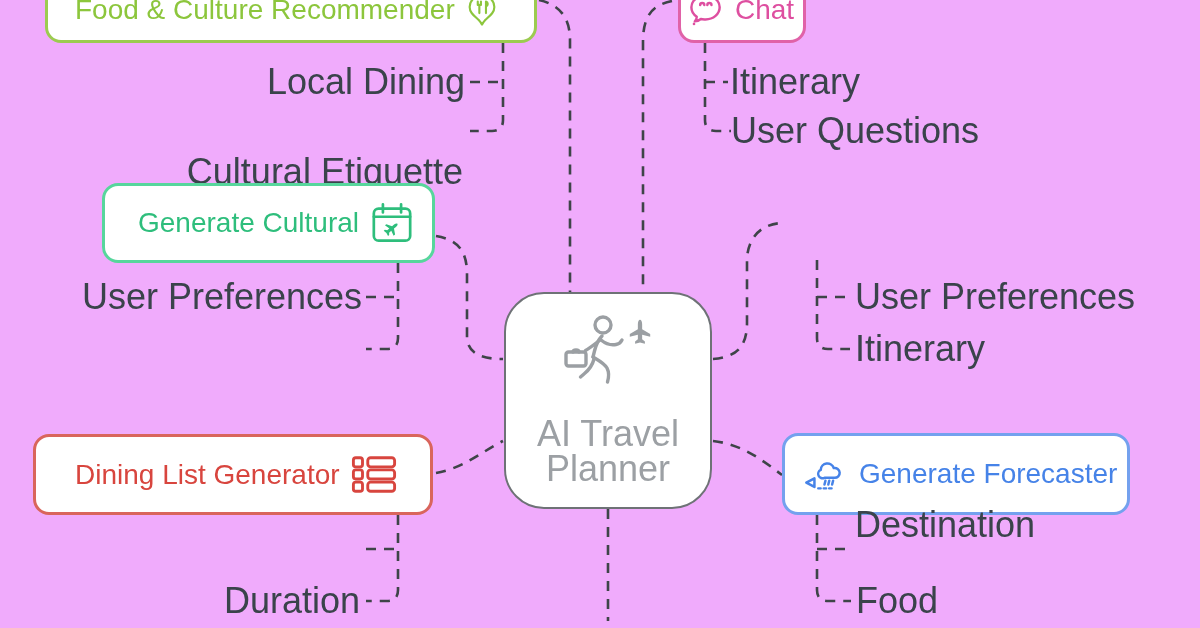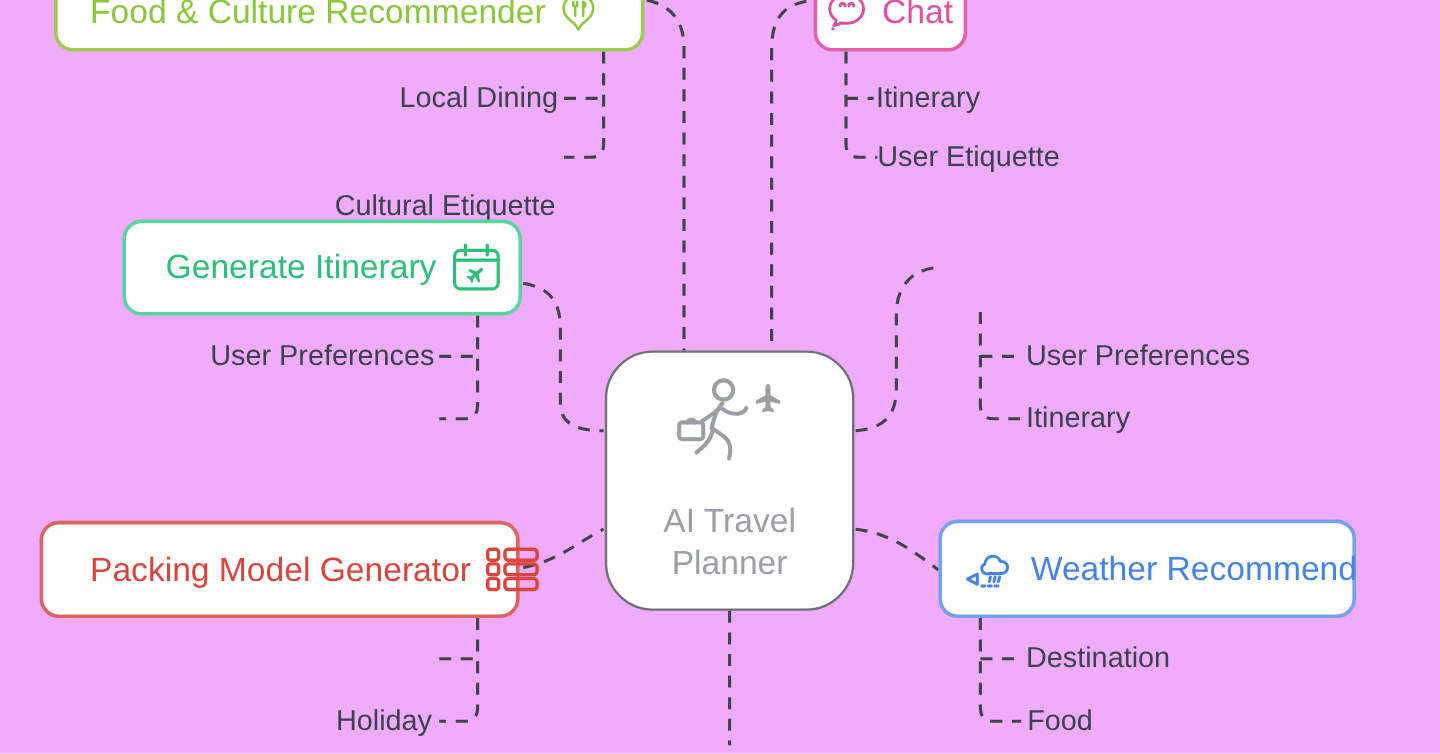--- a/index.html
+++ b/index.html
@@ -18,32 +18,32 @@
   .node .nicon{flex:0 0 auto;display:block;}
 
   .node-food{left:45px;top:-24px;width:492px;height:67px;border:3px solid #9ccb50;color:#8cc63c;padding-left:27px;gap:12px;}
   .node-chat{left:678px;top:-24px;width:128px;height:67px;border:3px solid #e062a8;color:#de4fa0;padding-left:8px;gap:12px;}
   .node-gi{left:102px;top:183px;width:333px;height:80px;border:3px solid #57d69c;color:#2ebe7c;padding-left:33px;gap:11px;}
   .node-ra{left:783px;top:183px;width:382px;height:77px;border:3px solid #bc72f4;color:#a957f3;padding-left:17px;gap:13px;}
   .node-plg{left:33px;top:434px;width:400px;height:81px;border:3px solid #d9655c;color:#d8453e;padding-left:39px;gap:11px;}
   .node-wf{left:782px;top:433px;width:348px;height:82px;border:3px solid #74a1ee;color:#4683e8;padding-left:17px;gap:13px;}
 
   .leaf{
-    position:absolute;font-size:24px;color:#3a434b;line-height:32px;white-space:nowrap;
+    position:absolute;font-size:36px;color:#3a434b;line-height:32px;white-space:nowrap;
   }
   .leaf.r{text-align:right;}
 
   .center-box{
     position:absolute;left:504px;top:292px;width:208px;height:217px;box-sizing:border-box;
     border:2.6px solid #6e7276;border-radius:40px;background:#ffffff;
     display:flex;flex-direction:column;align-items:center;justify-content:flex-start;
   }
   .center-box .cicon{margin-top:16px;}
   .center-label{
-    width:150px;text-align:center;font-size:28px;line-height:35px;color:#9ca0a4;margin-top:6px;
+    width:150px;text-align:center;font-size:36px;line-height:35px;color:#9ca0a4;margin-top:6px;
   }
 </style>
 </head>
 <body>
 
 <div class="canvas">
 
   <svg class="wires" viewBox="0 0 1200 628">
 
     <path class="wire" d="M539 0 C556 4 570 14 570 40 L570 292"></path>
@@ -90,66 +90,66 @@
     <svg class="nicon" width="34" height="33" viewBox="0 0 36 35">
       <g fill="none" stroke="#de4fa0" stroke-width="2.6" stroke-linecap="round" stroke-linejoin="round">
         <path d="M17.5 2.5 C9.2 2.5 2.5 8.2 2.5 15.2 C2.5 19.3 4.7 22.9 8.2 25.2 C8.2 26.8 7.6 28.6 6.2 30 C8.6 30 10.9 29 12.5 27.6 C14.1 28.1 15.7 28 17.5 28 C25.8 28 32.5 22.3 32.5 15.2 C32.5 8.2 25.8 2.5 17.5 2.5 Z"></path>
         <path d="M11.8 12.8 a2.2 2.2 0 0 1 4.4 0 M19.4 12.8 a2.2 2.2 0 0 1 4.4 0"></path>
       </g>
       <circle cx="5.3" cy="32.8" r="1.4" fill="#de4fa0"></circle>
     </svg>
     <span>Chat</span>
   </div>
   <div class="leaf" style="left:730px;top:66px;">Itinerary</div>
-  <div class="leaf" style="left:731px;top:115px;">User Etiquette</div>
+  <div class="leaf" style="left:731px;top:115px;">User Questions</div>
 
   <div class="node node-gi">
-    <span>Generate Itinerary</span>
+    <span>Generate Cultural</span>
     <svg class="nicon" width="44" height="44" viewBox="0 0 46 46">
       <g fill="none" stroke="#2ebe7c" stroke-width="2.8" stroke-linecap="round" stroke-linejoin="round">
         <rect x="4" y="8" width="38" height="33.5" rx="5"></rect>
         <path d="M13.5 3.5 V12 M32.5 3.5 V12 M4 16.5 H42"></path>
       </g>
       <g transform="translate(23,28.5) rotate(50) scale(0.82)" fill="#2ebe7c">
         <path d="M0 -9 C1.1 -9 1.9 -7.3 1.9 -5 L1.9 -1.7 L8.6 2.1 L8.6 4.5 L1.9 2.8 L1.9 6.4 L4.3 8.3 L4.3 10.2 L0 9.2 L-4.3 10.2 L-4.3 8.3 L-1.9 6.4 L-1.9 2.8 L-8.6 4.5 L-8.6 2.1 L-1.9 -1.7 L-1.9 -5 C-1.9 -7.3 -1.1 -9 0 -9 Z"></path>
       </g>
     </svg>
   </div>
   <div class="leaf r" style="right:838px;top:281px;">User Preferences</div>
 
   <div class="leaf" style="left:855px;top:281px;">User Preferences</div>
   <div class="leaf" style="left:855px;top:333px;">Itinerary</div>
 
   <div class="node node-plg">
-    <span>Packing Model Generator</span>
+    <span>Dining List Generator</span>
     <svg class="nicon" width="46" height="39" viewBox="0 0 48 40">
       <g fill="none" stroke="#d8453e" stroke-width="3">
         <rect x="2.5" y="2.5" width="9.5" height="9.5" rx="2.5"></rect>
         <rect x="2.5" y="15.2" width="9.5" height="9.5" rx="2.5"></rect>
         <rect x="2.5" y="28" width="9.5" height="9.5" rx="2.5"></rect>
         <rect x="17.5" y="2.5" width="28" height="9.5" rx="3"></rect>
         <rect x="17.5" y="15.2" width="28" height="9.5" rx="3"></rect>
         <rect x="17.5" y="28" width="28" height="9.5" rx="3"></rect>
       </g>
     </svg>
   </div>
-  <div class="leaf r" style="right:840px;top:585px;">Holiday</div>
+  <div class="leaf r" style="right:840px;top:585px;">Duration</div>
 
   <div class="node node-wf">
     <svg class="nicon" width="44" height="41" viewBox="0 0 46 42">
       <g fill="none" stroke="#4683e8" stroke-width="2.6" stroke-linecap="round" stroke-linejoin="round">
         <path d="M23.5 24.5 H34 A5.2 5.2 0 1 0 33.2 14.2 A7 7 0 0 0 19.6 16.1 A4.6 4.6 0 0 0 23.5 24.5 Z"></path>
         <path d="M24.5 27.5 L23.5 31.5 M28.5 27.5 L27.5 31.5 M32.5 27.5 L31.5 31.5"></path>
         <path d="M17 35.5 H34" stroke-dasharray="2.5 3.2"></path>
         <path d="M4.5 29.5 L13 25 L13 34 Z"></path>
       </g>
     </svg>
-    <span>Weather Recommend</span>
+    <span>Generate Forecaster</span>
   </div>
-  <div class="leaf" style="left:855px;top:533px;">Destination</div>
+  <div class="leaf" style="left:855px;top:509px;">Destination</div>
   <div class="leaf" style="left:856px;top:585px;">Food</div>
 
   <div class="center-box">
     <svg class="cicon" width="104" height="100" viewBox="0 0 104 100">
       <g fill="none" stroke="#9b9fa3" stroke-width="3.4" stroke-linecap="round" stroke-linejoin="round">
         <circle cx="47" cy="15" r="8"></circle>
         <path d="M46 26 C42 30 40 35 38.5 41 L37 47"></path>
         <path d="M44 30 C39 34 34 38 29.5 40.5"></path>
         <rect x="10" y="42" width="20" height="14" rx="2.5"></rect>
         <path d="M17 42 C17 39.2 23 39.2 23 42"></path>

